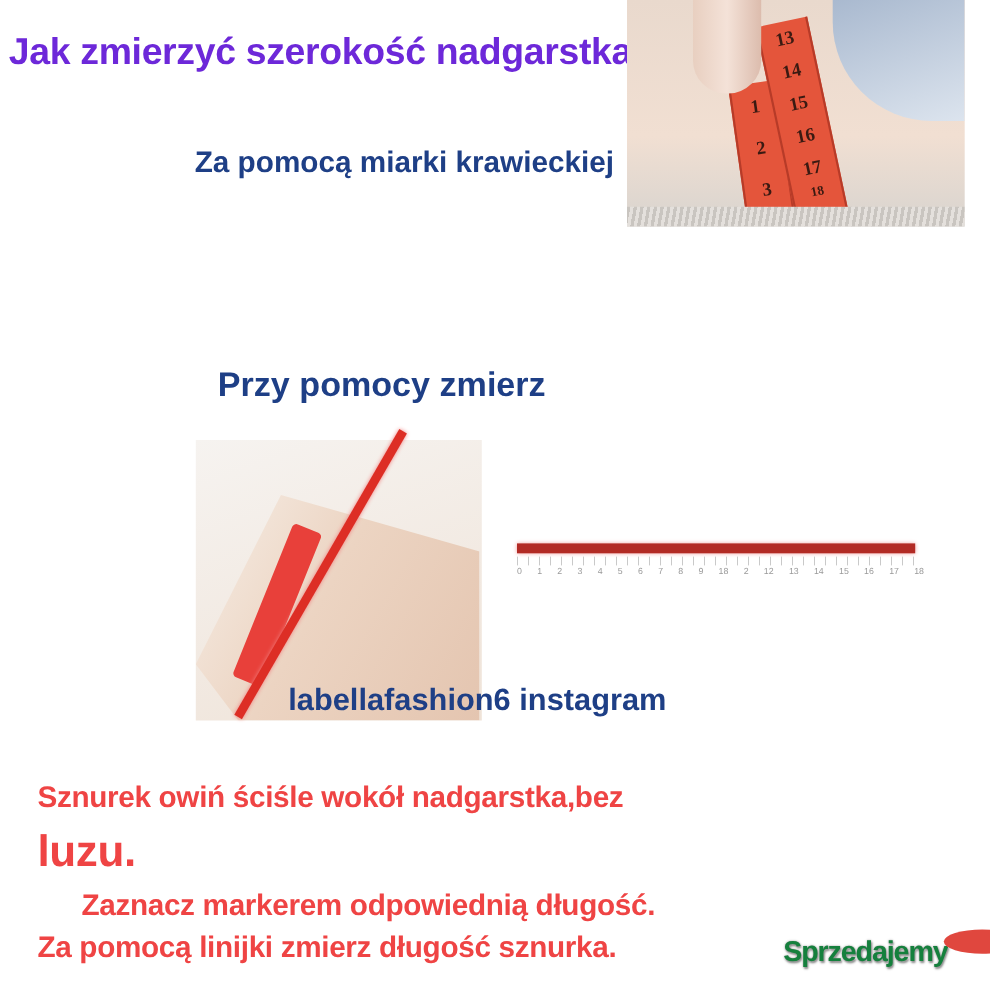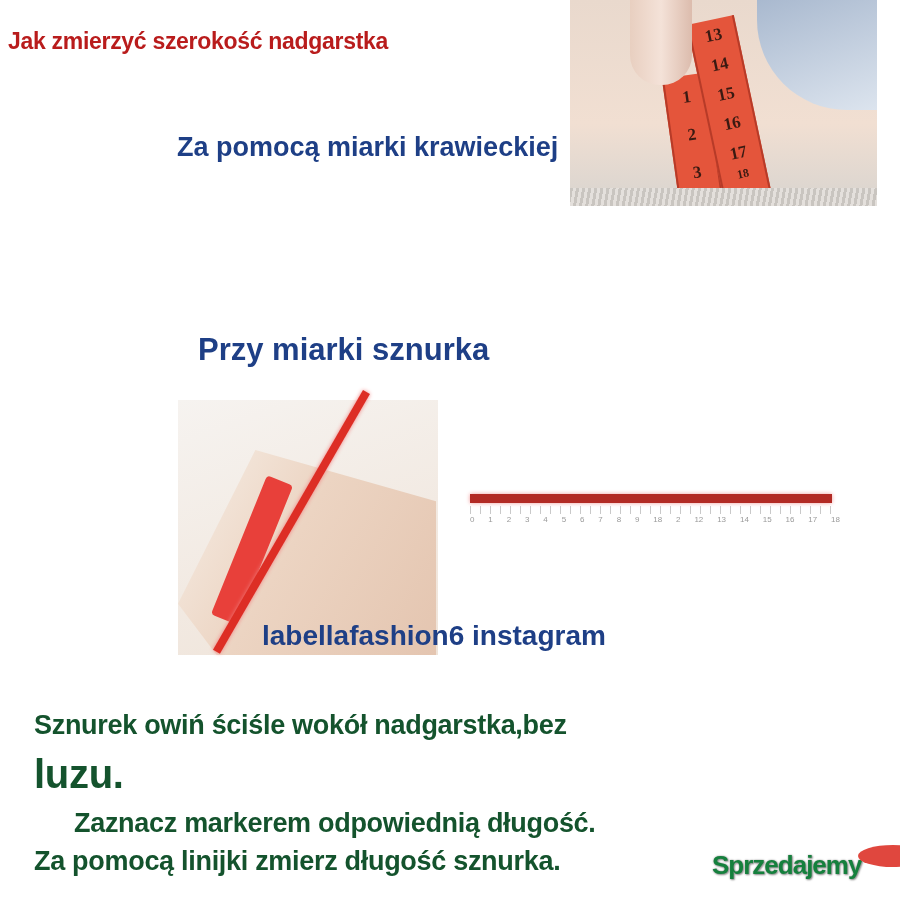--- a/index.html
+++ b/index.html
@@ -1,36 +1,36 @@
 <!DOCTYPE html>
 <html><head>
 <meta charset="utf-8">
 <style>
   html, body { margin:0; padding:0; }
   body { width:900px; height:900px; background:#ffffff; position:relative; overflow:hidden;
          font-family:"Liberation Sans", sans-serif; }
   .abs { position:absolute; }
-  .title-red { left:8px; top:28px; font-size:23px; font-weight:bold; color:#b91c1c; letter-spacing:-0.3px; white-space:nowrap; }
+  .title-red { left:8px; top:28px; font-size:34px; font-weight:bold; color:#6d28d9; letter-spacing:-0.3px; white-space:nowrap; }
   .sub-blue { color:#1e3f86; font-weight:bold; white-space:nowrap; }
   .photo1 { left:570px; top:0; width:307px; height:206px; background:linear-gradient(180deg,#e9d9cd 0%,#f1dfd2 60%,#d8d4cf 100%); overflow:hidden; }
   .photo1 .sleeve { position:absolute; right:0; top:0; width:120px; height:110px; background:linear-gradient(160deg,#a9b9cf,#dce4ee); border-bottom-left-radius:90px; }
   .photo1 .fabric { position:absolute; left:0; bottom:0; width:100%; height:18px; background:repeating-linear-gradient(100deg,#c9c5c0 0 3px,#e4e0dc 3px 6px); }
   .photo1 .finger { position:absolute; left:60px; top:-10px; width:62px; height:95px; background:linear-gradient(90deg,#e8cfc0,#f4e2d8,#dcbcad); border-radius:0 0 30px 30px; }
   .tape { position:absolute; background:#e4553b; border-left:2px solid #b73b28; border-right:2px solid #b73b28; }
   .tape span { display:block; color:#3a1a12; font-family:"Liberation Serif", serif; font-weight:bold; font-size:17px; text-align:center; }
   .photo2 { left:178px; top:400px; width:260px; height:255px; background:linear-gradient(160deg,#f6f3f0,#efe3d8); }
   .photo2 .wrist { position:absolute; left:0; top:50px; width:258px; height:205px; background:linear-gradient(120deg,#f6eee6 0%,#ecd4c2 45%,#e4c5b0 100%); clip-path:polygon(30% 0,100% 25%,100% 100%,15% 100%,0 75%); }
   .photo2 .string { position:absolute; left:95px; top:-10px; width:8px; height:300px; background:#dd2e25; transform:rotate(30deg); transform-origin:top left; left:185px; box-shadow:0 0 4px #f08080; }
   .photo2 .band { position:absolute; left:60px; top:75px; width:28px; height:150px; background:#e8403a; transform:rotate(22deg); border-radius:4px; }
   .ruler { left:470px; top:494px; width:362px; height:40px; }
   .ruler .rod { position:absolute; left:0; top:0; width:362px; height:9px; background:#b22a24; box-shadow:0 0 4px #f09a9a; }
   .ruler .ticks { position:absolute; left:0; top:12px; width:362px; height:8px; background:repeating-linear-gradient(90deg,#c9c9c9 0 1px,transparent 1px 10px); }
   .ruler .nums { position:absolute; left:0; top:21px; width:370px; display:flex; justify-content:space-between; font-size:8px; color:#9a9a9a; }
   .brand { left:262px; top:585px; font-size:28px;margin-top:35px; }
-  .body-text { left:34px; font-weight:bold; color:#14532d; white-space:nowrap; letter-spacing:-0.3px; }
+  .body-text { left:34px; font-weight:bold; color:#ef4444; white-space:nowrap; letter-spacing:-0.3px; }
   .wm { left:712px; top:850px; font-size:26px; font-weight:bold; color:#15803d; text-shadow:0 0 2px #999,1px 1px 2px #888; letter-spacing:-1px; }
   .wm-badge { left:858px; top:845px; width:22px; height:22px; border-radius:50%; background:#e0473e; color:#fff; font-size:10px; font-weight:bold; text-align:center; line-height:22px;padding-left:48px; }
 </style>
 </head>
 <body>
 
 <div class="abs title-red">Jak zmierzyć szerokość nadgarstka</div>
 
 <div class="abs photo1">
   <div class="sleeve"></div>
@@ -46,21 +46,21 @@
     <span style="margin-top:10px">16</span>
     <span style="margin-top:10px">17</span>
     <span style="margin-top:4px;font-size:12px">18</span>
   </div>
   <div class="finger"></div>
   <div class="fabric"></div>
 </div>
 
 <div class="abs sub-blue" style="left:177px;top:132px;font-size:27px;">Za pomocą miarki krawieckiej</div>
 
-<div class="abs sub-blue" style="left:198px;top:332px;font-size:31px;">Przy miarki sznurka</div>
+<div class="abs sub-blue" style="left:198px;top:332px;font-size:31px;">Przy pomocy zmierz</div>
 
 <div class="abs photo2">
   <div class="wrist"></div>
   <div class="band"></div>
   <div class="string"></div>
 </div>
 
 <div class="abs ruler">
   <div class="rod"></div>
   <div class="ticks"></div>

